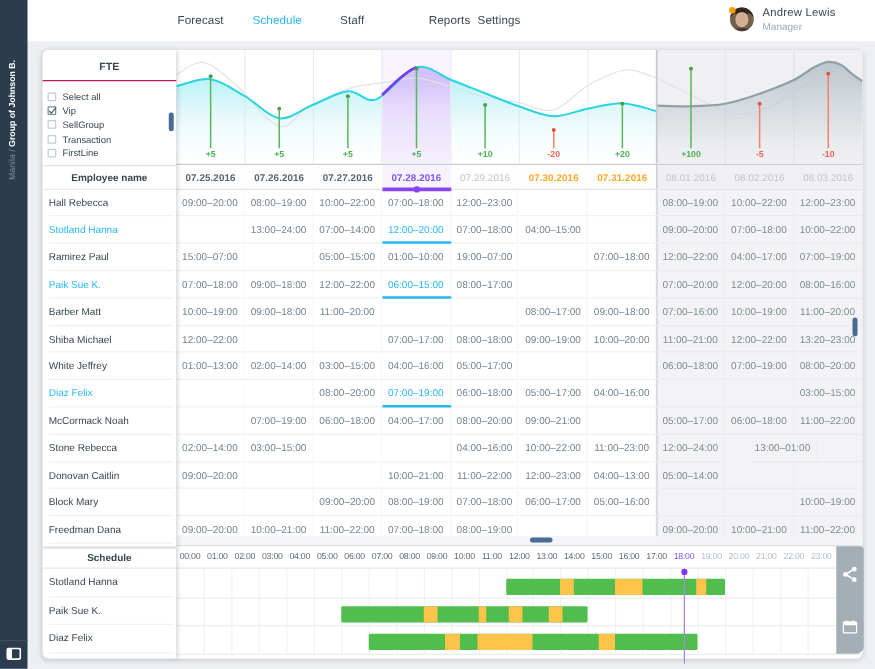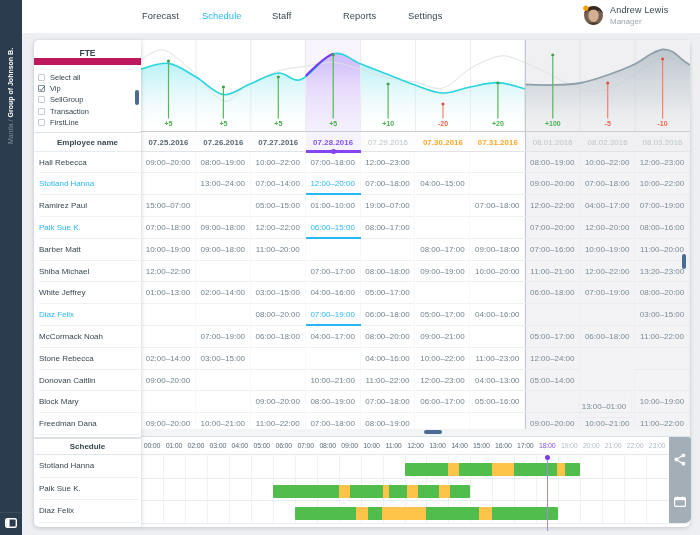--- a/index.html
+++ b/index.html
@@ -11,21 +11,21 @@
 .urole{position:absolute;left:610px;top:17px;font-size:8px;color:#9aa7b0}
 
 .sidebar{position:absolute;left:0;top:0;width:22px;height:535px;background:#2b3c4e;z-index:6}
 .sbtext{position:absolute;left:0;top:0;width:22px;height:144px;writing-mode:vertical-rl;transform:rotate(180deg);font-size:7px;letter-spacing:0;color:#fff;text-align:left;line-height:22px}
 .sbtext .mut{color:#7d8d9d}
 .sbline{position:absolute;left:0;top:512px;width:22px;height:1px;background:#3c4c5d}
 
 .leftcard{position:absolute;left:34px;top:40px;width:107px;height:487px;background:#fff;border-radius:5px 0 0 5px;box-shadow:0 1px 4px rgba(40,50,60,.25);z-index:3}
 .maincard{position:absolute;left:141px;top:40px;width:549px;height:487px;background:#fff;border-radius:0 5px 5px 0;box-shadow:0 1px 4px rgba(40,50,60,.2);z-index:2}
 
-.fte{position:absolute;left:0;top:0;width:100%;height:25px;line-height:26px;text-align:center;font-weight:bold;font-size:8.5px;color:#37474f;border-bottom:7px solid #be185d}
+.fte{position:absolute;left:0;top:0;width:100%;height:25px;line-height:26px;text-align:center;font-weight:bold;font-size:8.5px;color:#37474f;border-bottom:1px solid #be185d}
 .cbrow{position:absolute;left:4px;height:11px;width:100px}
 .cb{position:absolute;left:0;top:2px;width:7px;height:7px;border:1px solid #c3ced4;border-radius:1px;background:#fff}
 .cb.ck{border-color:#78909c}
 .cb svg{position:absolute;left:-1px;top:-1px}
 .cbl{position:absolute;left:12px;top:0;font-size:7.5px;color:#37474f;line-height:11px}
 .lsc{position:absolute;left:101px;top:50px;width:3.6px;height:15px;border-radius:2px;background:#4a6b94}
 .ehdr{position:absolute;left:0;top:92px;width:100%;height:19.599999999999994px;line-height:20px;text-align:center;font-weight:bold;font-size:8px;color:#37474f;border-top:1px solid #dfe3e6;border-bottom:1px solid #e8ecef}
 .namebody{position:absolute;left:0;top:111.6px;width:100%;height:283.40000000000003px}
 .nm{position:absolute;left:5px;width:100px;height:21.8px;line-height:21.8px;font-size:8px;color:#37474f;border-bottom:1px solid #eef1f3;white-space:nowrap}
 .nm.sel{color:#29b6f6}
@@ -77,21 +77,21 @@
   <svg style="position:absolute;left:5px;top:518px" width="12" height="10" viewBox="0 0 12 10">
       <rect x=".7" y=".7" width="10.6" height="8.6" rx="1.5" fill="none" stroke="#fff" stroke-width="1.4"></rect>
       <rect x="1.2" y="1.2" width="3.4" height="7.6" fill="#fff"></rect>
     </svg>
 </div>
 <div class="topbar">
   <span class="nav" style="left:142px">Forecast</span>
   <span class="nav act" style="left:202px">Schedule</span>
   <span class="nav" style="left:272px">Staff</span>
   <span class="nav" style="left:343px">Reports</span>
-  <span class="nav" style="left:408px">Settings</span>
+  <span class="nav" style="left:382px">Settings</span>
   <svg style="position:absolute;left:583px;top:5px" width="21" height="21" viewBox="0 0 21 21">
     <defs>
         <clipPath id="av">
           <circle cx="10.5" cy="10.5" r="9.5"></circle>
         </clipPath>
       </defs>
     <g clip-path="url(#av)">
       <rect width="21" height="21" fill="#74604f"></rect>
       <path d="M0,0 H21 V10 Q16,3.5 10.5,3.5 Q5,3.5 0,10 Z" fill="#35281f"></path>
       <ellipse cx="10.5" cy="10.5" rx="5.2" ry="6.4" fill="#d4af93"></ellipse>
@@ -356,21 +356,21 @@
       </div>
       <div class="tr" style="top:196.2px">
         <div class="tc" style="left:0.0px;">02:00–14:00</div>
         <div class="tc" style="left:54.9px;">03:00–15:00</div>
         <div class="tc" style="left:109.8px;"></div>
         <div class="tc" style="left:164.7px;"></div>
         <div class="tc" style="left:219.6px;">04:00–16:00</div>
         <div class="tc" style="left:274.5px;">10:00–22:00</div>
         <div class="tc" style="left:329.4px;">11:00–23:00</div>
         <div class="tc gy" style="left:384.3px;">12:00–24:00</div>
-        <div class="tc gy" style="left:436px;margin-top:48px;">13:00–01:00</div>
+        <div class="tc gy" style="left:458px;">13:00–01:00</div>
         <div class="tc gy" style="left:494.1px;"></div>
       </div>
       <div class="tr" style="top:218.0px">
         <div class="tc" style="left:0.0px;">09:00–20:00</div>
         <div class="tc" style="left:54.9px;"></div>
         <div class="tc" style="left:109.8px;"></div>
         <div class="tc" style="left:164.7px;">10:00–21:00</div>
         <div class="tc" style="left:219.6px;">11:00–22:00</div>
         <div class="tc" style="left:274.5px;">12:00–23:00</div>
         <div class="tc" style="left:329.4px;">04:00–13:00</div>

